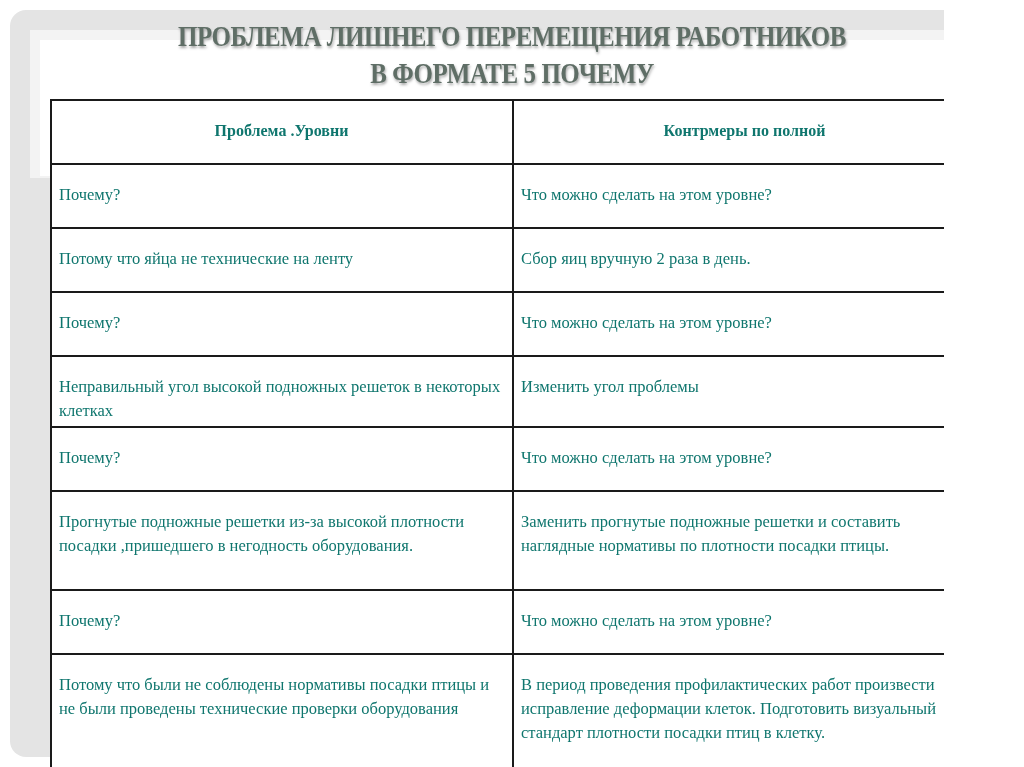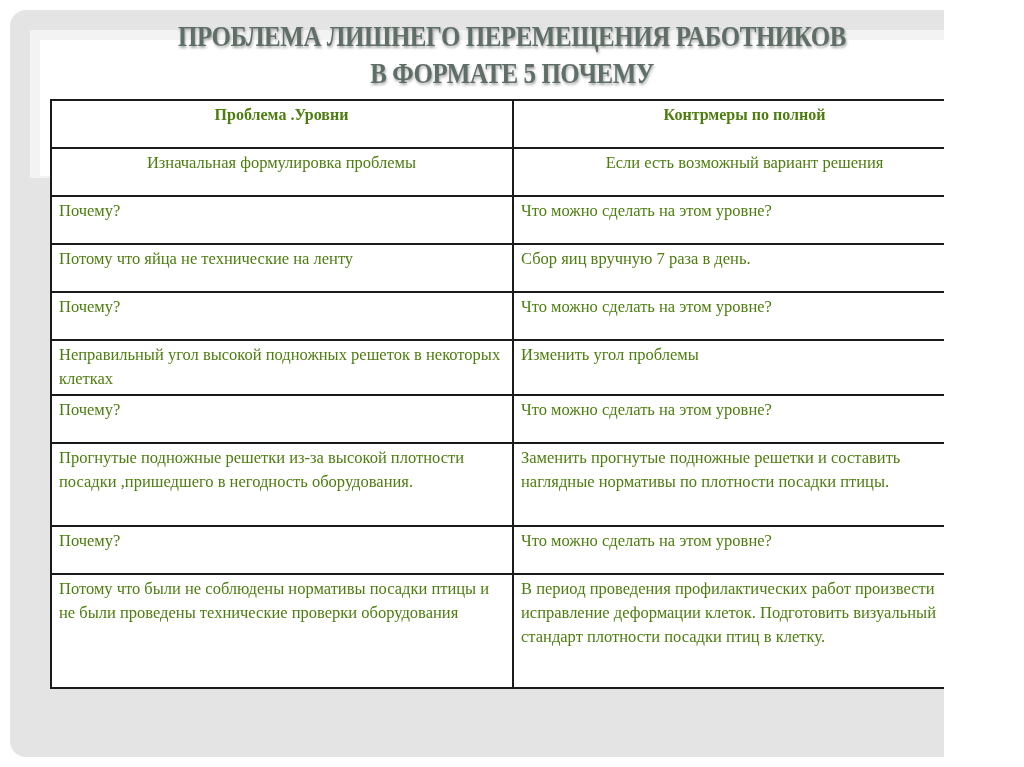--- a/index.html
+++ b/index.html
@@ -71,24 +71,24 @@
       border-collapse: collapse;
       width: 926px;
       table-layout: fixed;
       background: #ffffff;
     }
     col.c1 { width: 462px; }
     col.c2 { width: 464px; }
     td {
       border: 2px solid #1a1a1a;
       vertical-align: top;
-      padding: 2px 8px 0 7px;
+      padding: 18px 8px 0 7px;
       font-size: 16.5px;
       line-height: 24px;
-      color: #4d7c0f;
+      color: #0f766e;
       font-family: "Liberation Serif", "DejaVu Serif", serif;
     }
     td.center { text-align: center; }
     td.bold { font-weight: bold; font-size: 16px; }
     tr.r-head td { height: 44px; }
     tr.r-sub td { height: 44px; }
     tr.r-4 td { height: 93px; }
     tr.r-1 td { height: 44px; }
     tr.r-2 td { height: 51px; }
     tr.r-3 td { height: 79px; }
@@ -111,31 +111,27 @@
     <table>
       <colgroup>
           <col class="c1">
           <col class="c2">
         </colgroup>
       <tbody>
         <tr class="r-head">
           <td class="center bold">Проблема .Уровни</td>
           <td class="center bold">Контрмеры по полной</td>
         </tr>
-        <tr class="r-sub">
-          <td class="center">Изначальная формулировка проблемы</td>
-          <td class="center">Если есть возможный вариант решения</td>
-        </tr>
         <tr class="r-1">
           <td>Почему?</td>
           <td>Что можно сделать на этом уровне?</td>
         </tr>
         <tr class="r-1">
           <td>Потому что яйца не технические на ленту</td>
-          <td>Сбор яиц вручную 7 раза в день.</td>
+          <td>Сбор яиц вручную 2 раза в день.</td>
         </tr>
         <tr class="r-1">
           <td>Почему?</td>
           <td>Что можно сделать на этом уровне?</td>
         </tr>
         <tr class="r-2">
           <td>Неправильный угол высокой подножных решеток в некоторых клетках</td>
           <td>Изменить угол проблемы</td>
         </tr>
         <tr class="r-1">

